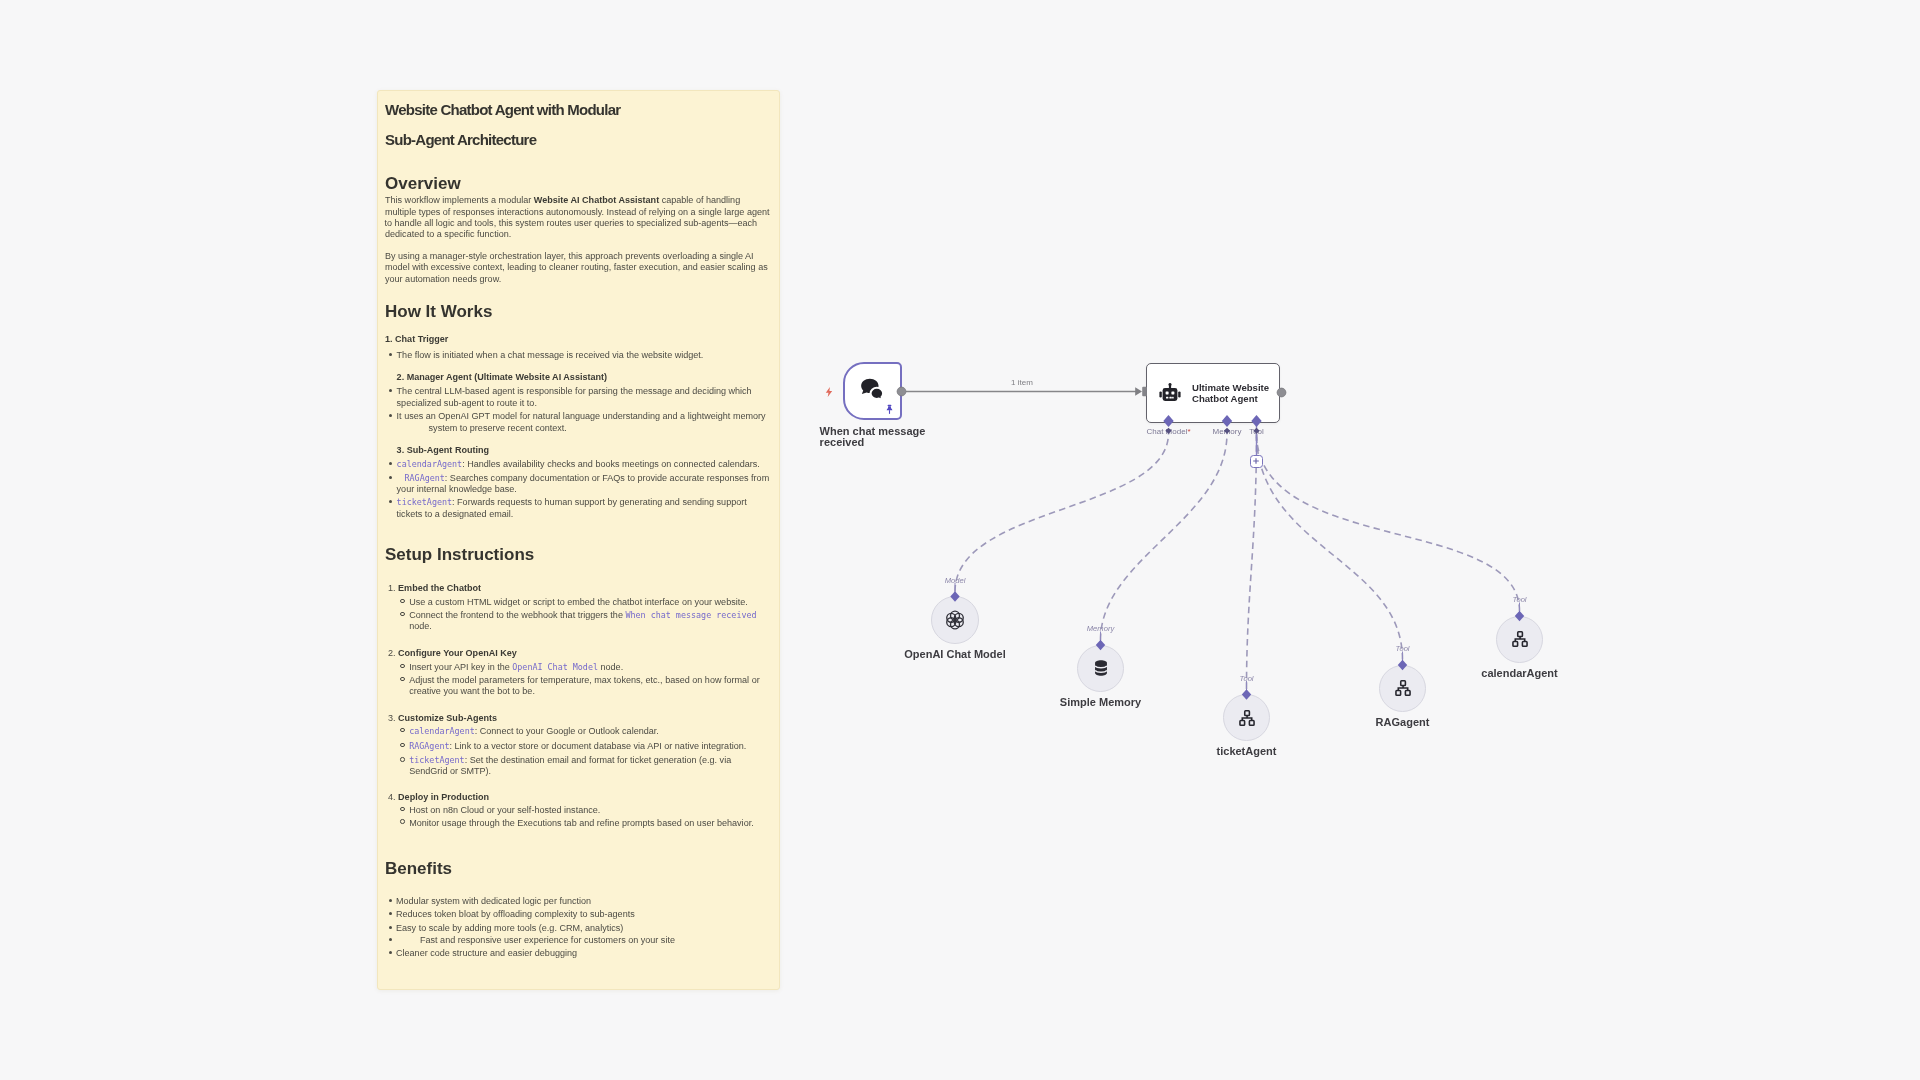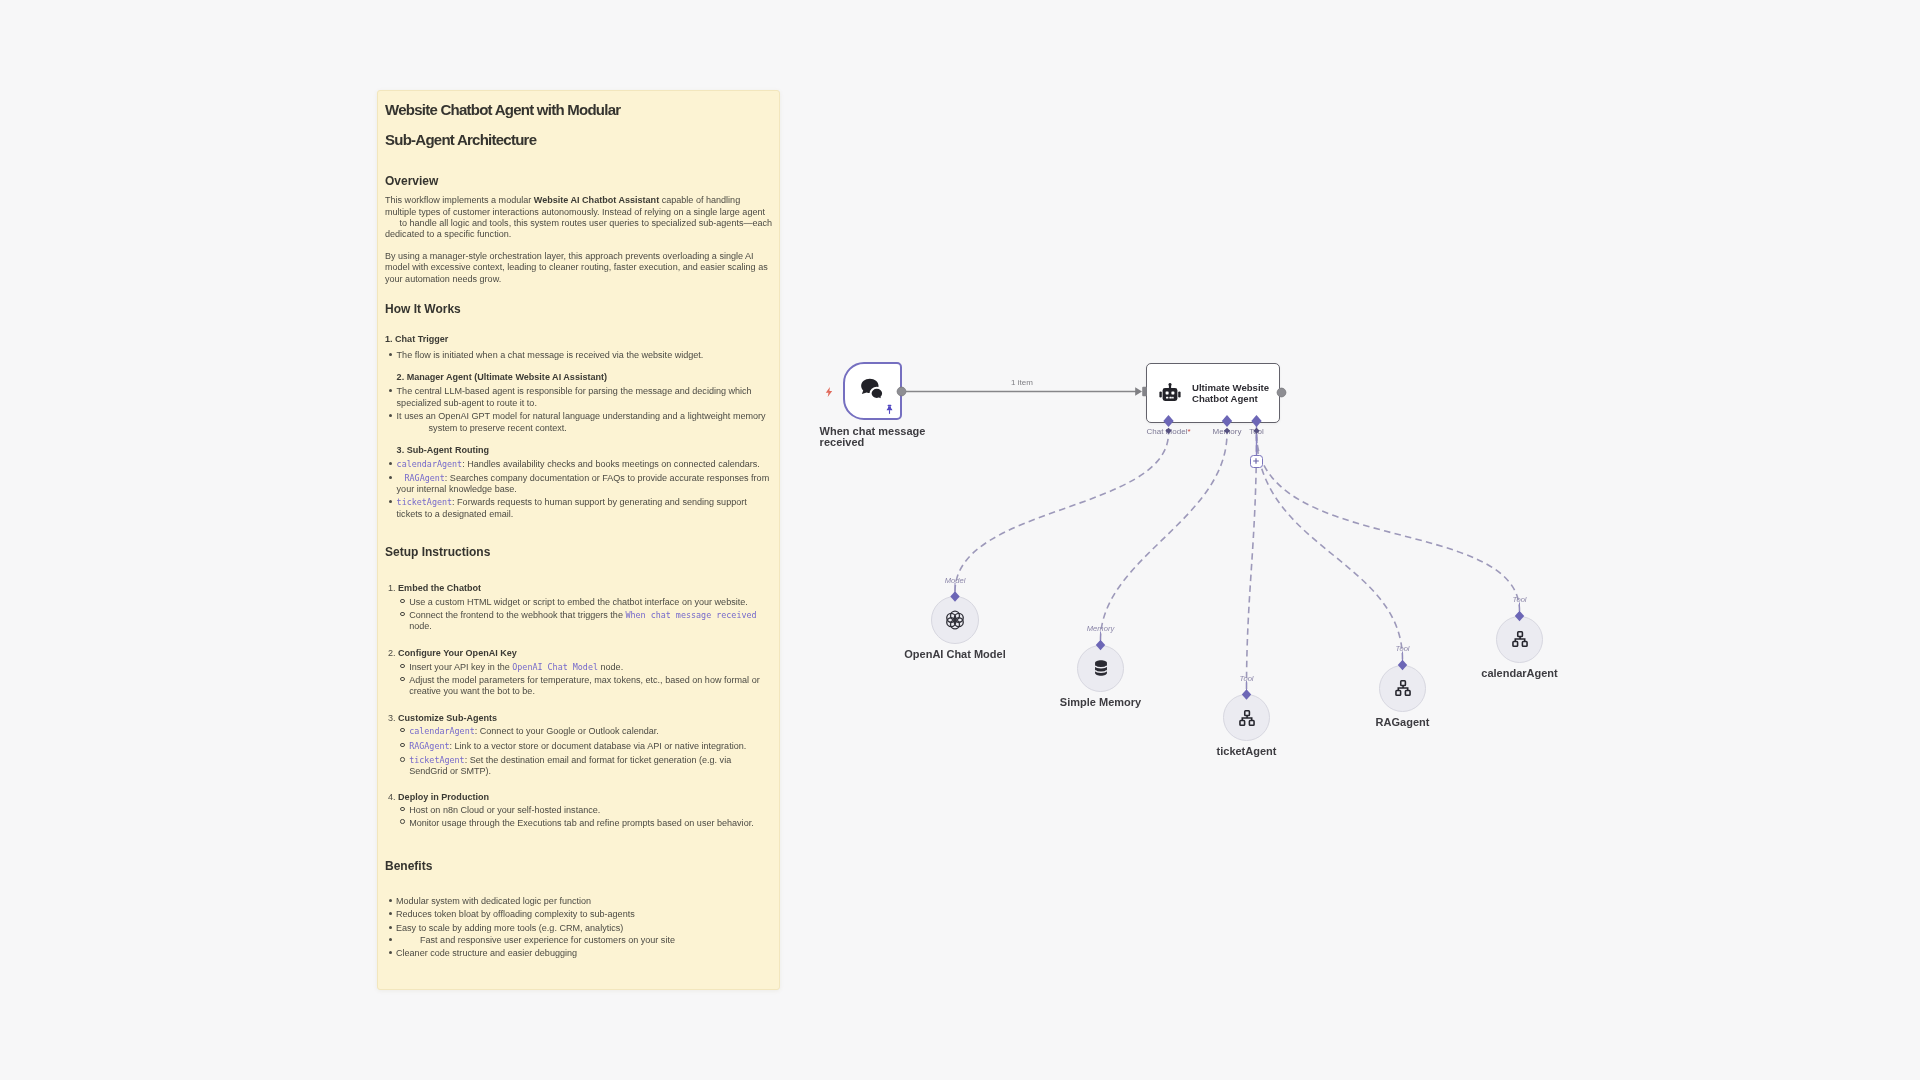--- a/index.html
+++ b/index.html
@@ -3,21 +3,21 @@
 <meta charset="utf-8">
 <style>
   html,body{margin:0;padding:0;}
   body{width:1920px;height:1080px;overflow:hidden;background:#f7f7f8;font-family:"Liberation Sans",sans-serif;}
   #canvas{position:absolute;left:0;top:0;width:1920px;height:1080px;}
   #wires{position:absolute;left:0;top:0;z-index:1;}
   
   #sticky{position:absolute;z-index:2;background:#fcf3d3;border:1px solid #f2e6bd;border-radius:3px;box-shadow:0 1px 4px rgba(120,100,40,0.08);}
   .sl{position:absolute;white-space:nowrap;}
   .sl.h1{font-size:15px;font-weight:bold;color:#35342f;letter-spacing:-0.75px;}
-  .sl.h3{font-size:12px;font-weight:bold;color:#35342f;}
+  .sl.h3{font-size:17px;font-weight:bold;color:#35342f;}
   .sl.body{font-size:9.05px;color:#4c4b44;}
   .sl.bold{font-size:9.05px;font-weight:bold;color:#3c3b35;}
   .sl b{font-weight:bold;color:#3c3b35;}
   .sl code{font-family:"DejaVu Sans Mono",monospace;font-size:8.4px;color:#7569cb;font-weight:normal;}
   .mk{position:absolute;box-sizing:border-box;border-radius:50%;}
   .mk.disc{width:3px;height:3px;background:#4c4b44;}
   .mk.circle{width:4.4px;height:4.4px;border:1px solid #4c4b44;background:transparent;}
   
   .node-label{position:absolute;z-index:3;font-weight:bold;color:#3d3c41;font-size:11px;line-height:10.7px;transform:translateX(-50%);white-space:nowrap;}
   #trigger-node{position:absolute;z-index:2;background:#fff;border:2px solid #756fc0;border-radius:21px 5px 5px 21px;box-sizing:border-box;}
@@ -67,22 +67,22 @@
       <path d="M1246.5 689.2 L1251.2 694.5 L1246.5 699.8 L1241.8 694.5 Z" fill="#6c66b6"></path>
       <path d="M1402.5 659.7 L1407.2 665 L1402.5 670.3 L1397.8 665 Z" fill="#6c66b6"></path>
       <path d="M1519.5 610.7 L1524.2 616 L1519.5 621.3 L1514.8 616 Z" fill="#6c66b6"></path>
     </svg>
 
   <div id="sticky" style="left:376.5px;top:89.5px;width:401px;height:898px;">
       <div class="sl h1" style="left: 7.5px; top: 10.4px;">Website Chatbot Agent with Modular</div>
       <div class="sl h1" style="left: 7.5px; top: 40.9px;">Sub-Agent Architecture</div>
       <div class="sl h3" style="left: 7.5px; top: 83.5px;">Overview</div>
       <div class="sl body" style="left: 7.5px; top: 104.8px;">This workflow implements a modular <b>Website AI Chatbot Assistant</b> capable of handling</div>
-      <div class="sl body" style="left: 7.5px; top: 116.2px;">multiple types of customer interactions autonomously. Instead of relying on a single large agent</div>
-      <div class="sl body" style="left: 22px; top: 127.5px;">to handle all logic and tools, this system routes user queries to specialized sub-agents—each</div>
+      <div class="sl body" style="left: 7.5px; top: 116.2px;">multiple types of responses interactions autonomously. Instead of relying on a single large agent</div>
+      <div class="sl body" style="left: 7px; top: 127.5px;">to handle all logic and tools, this system routes user queries to specialized sub-agents—each</div>
       <div class="sl body" style="left: 7.5px; top: 138.8px;">dedicated to a specific function.</div>
       <div class="sl body" style="left: 7.5px; top: 160.2px;">By using a manager-style orchestration layer, this approach prevents overloading a single AI</div>
       <div class="sl body" style="left: 7.5px; top: 171.6px;">model with excessive context, leading to cleaner routing, faster execution, and easier scaling as</div>
       <div class="sl body" style="left: 7.5px; top: 183px;">your automation needs grow.</div>
       <div class="sl h3" style="left: 7.5px; top: 211.8px;">How It Works</div>
       <div class="sl bold" style="left: 7.5px; top: 243.3px;">1. Chat Trigger</div>
       <div class="sl body" style="left: 19.1px; top: 259.9px;">The flow is initiated when a chat message is received via the website widget.</div>
       <span class="mk disc" style="left: 11.8px; top: 262.9px;"></span>
       <div class="sl bold" style="left: 19.1px; top: 281.8px;">2. Manager Agent (Ultimate Website AI Assistant)</div>
       <div class="sl body" style="left: 19.1px; top: 295.8px;">The central LLM-based agent is responsible for parsing the message and deciding which</div>

